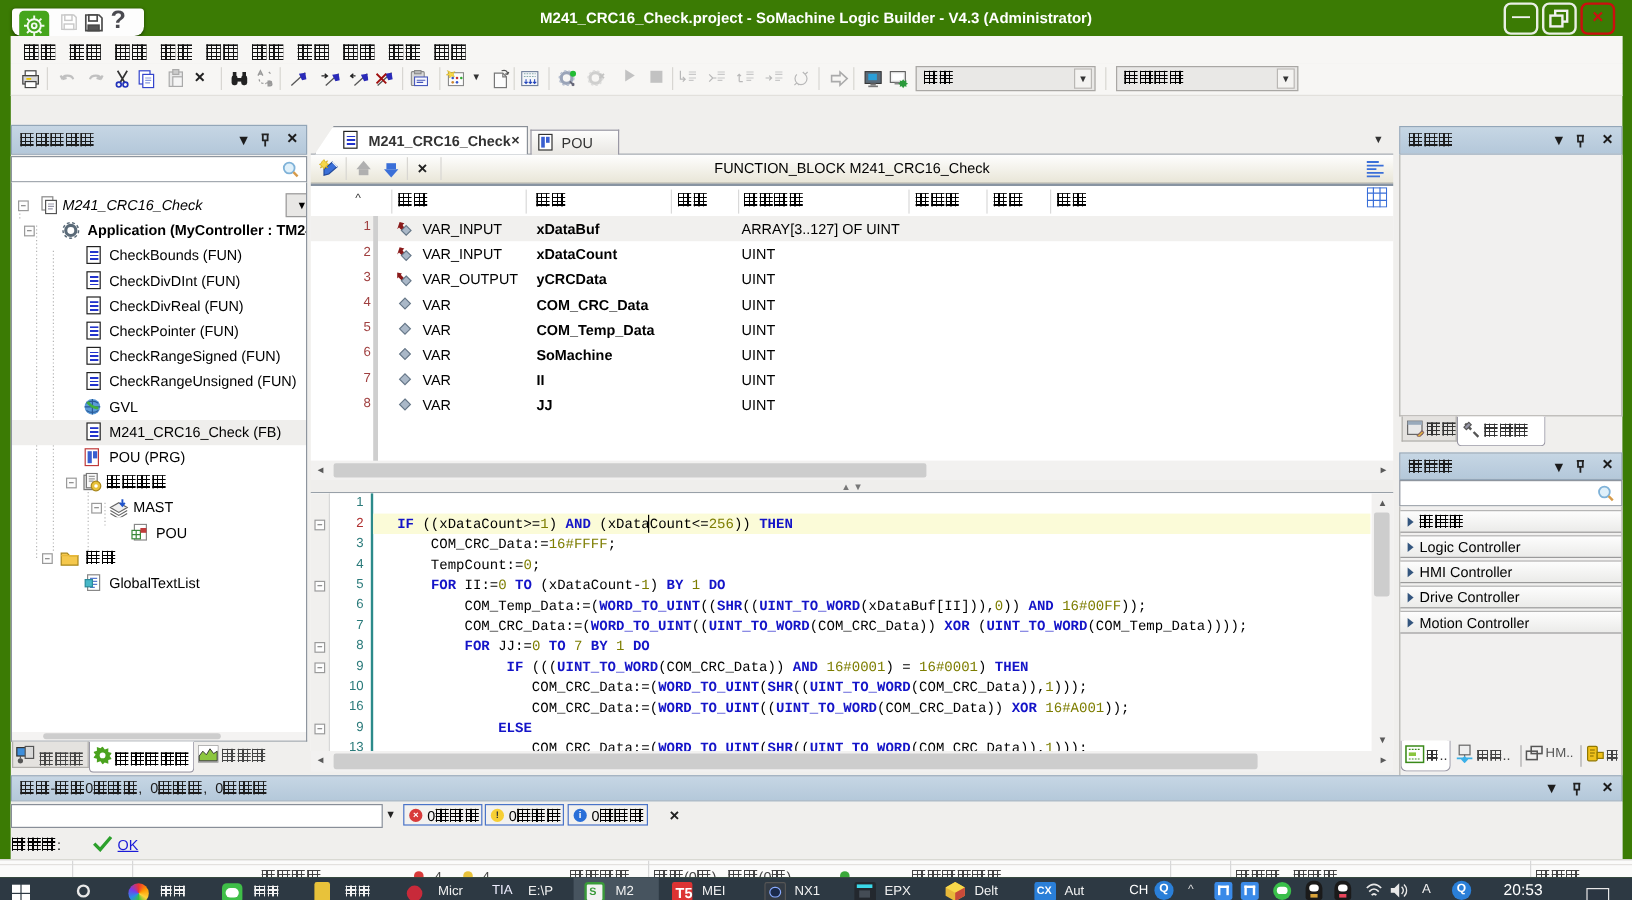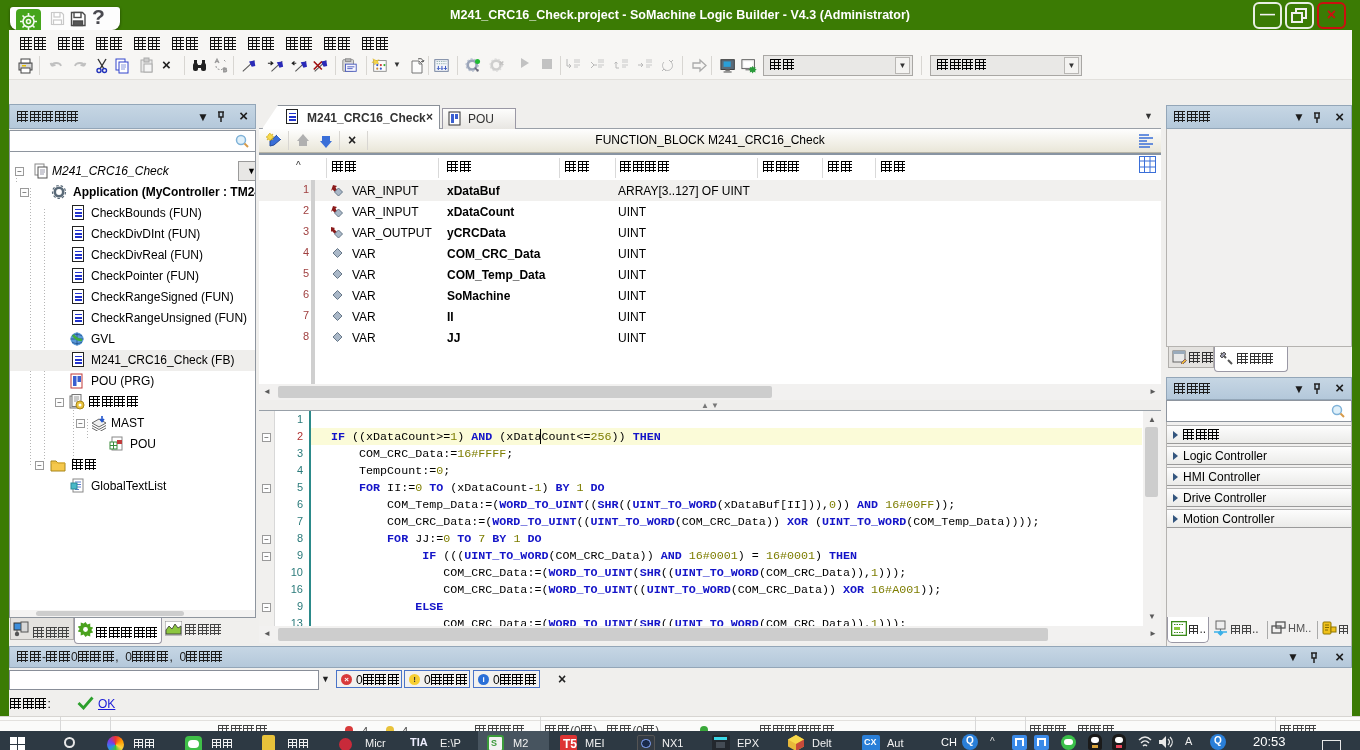--- a/index.html
+++ b/index.html
@@ -810,21 +810,21 @@
  <div style="position:absolute;left:107px;top:5px;width:17px;height:17px;border-radius:9px;background:conic-gradient(#e33,#f90,#ffd23a,#3ac23a,#2a8fe8,#7a3ae8,#e33)"></div>
  <span class="tl" style="left:134px"><i class="s"></i><i class="s"></i></span>
  <div style="position:absolute;left:185px;top:5px;width:17px;height:17px;border-radius:4px;background:#3fbf48">
       <div style="position:absolute;left:3px;top:4px;width:11px;height:8px;border-radius:4px;background:#fff"></div>
     </div>
  <span class="tl" style="left:212px"><i class="s"></i><i class="s"></i></span>
  <div style="position:absolute;left:262px;top:4px;width:13px;height:17px;background:#e8c23a;border-radius:2px"></div>
  <span class="tl" style="left:288px"><i class="s"></i><i class="s"></i></span>
  <div style="position:absolute;left:339px;top:7px;width:13px;height:13px;border-radius:7px;background:#c82a3a"></div>
  <span class="tl" style="left:365px">Micr</span>
- <span style="position:absolute;left:410px;top:5px;color:#eef;font-size:11px;font-weight:bold">TIA</span>
+ <span style="position:absolute;left:410px;top:5px;color:#eef;font-size:11px;font-weight:normal">TIA</span>
  <span class="tl" style="left:440px">E:\P</span>
  <div style="position:absolute;left:478px;top:0;width:71px;height:19px;background:#47545f"></div>
  <div style="position:absolute;left:487px;top:4px;width:17px;height:17px;background:#f2f2f2;border:2px solid #3a9a3a;border-radius:3px">
       <span style="position:absolute;left:2px;top:1px;color:#3a9a3a;font-size:9px;font-weight:bold">S</span>
     </div>
  <span class="tl" style="left:513px">M2</span>
  <div style="position:absolute;left:560px;top:4px;width:17px;height:17px;background:#d33;border-radius:2px">
       <span style="position:absolute;left:3px;top:2px;color:#fff;font-size:12px;font-weight:bold">T5</span>
     </div>
  <span class="tl" style="left:585px">MEI</span>

